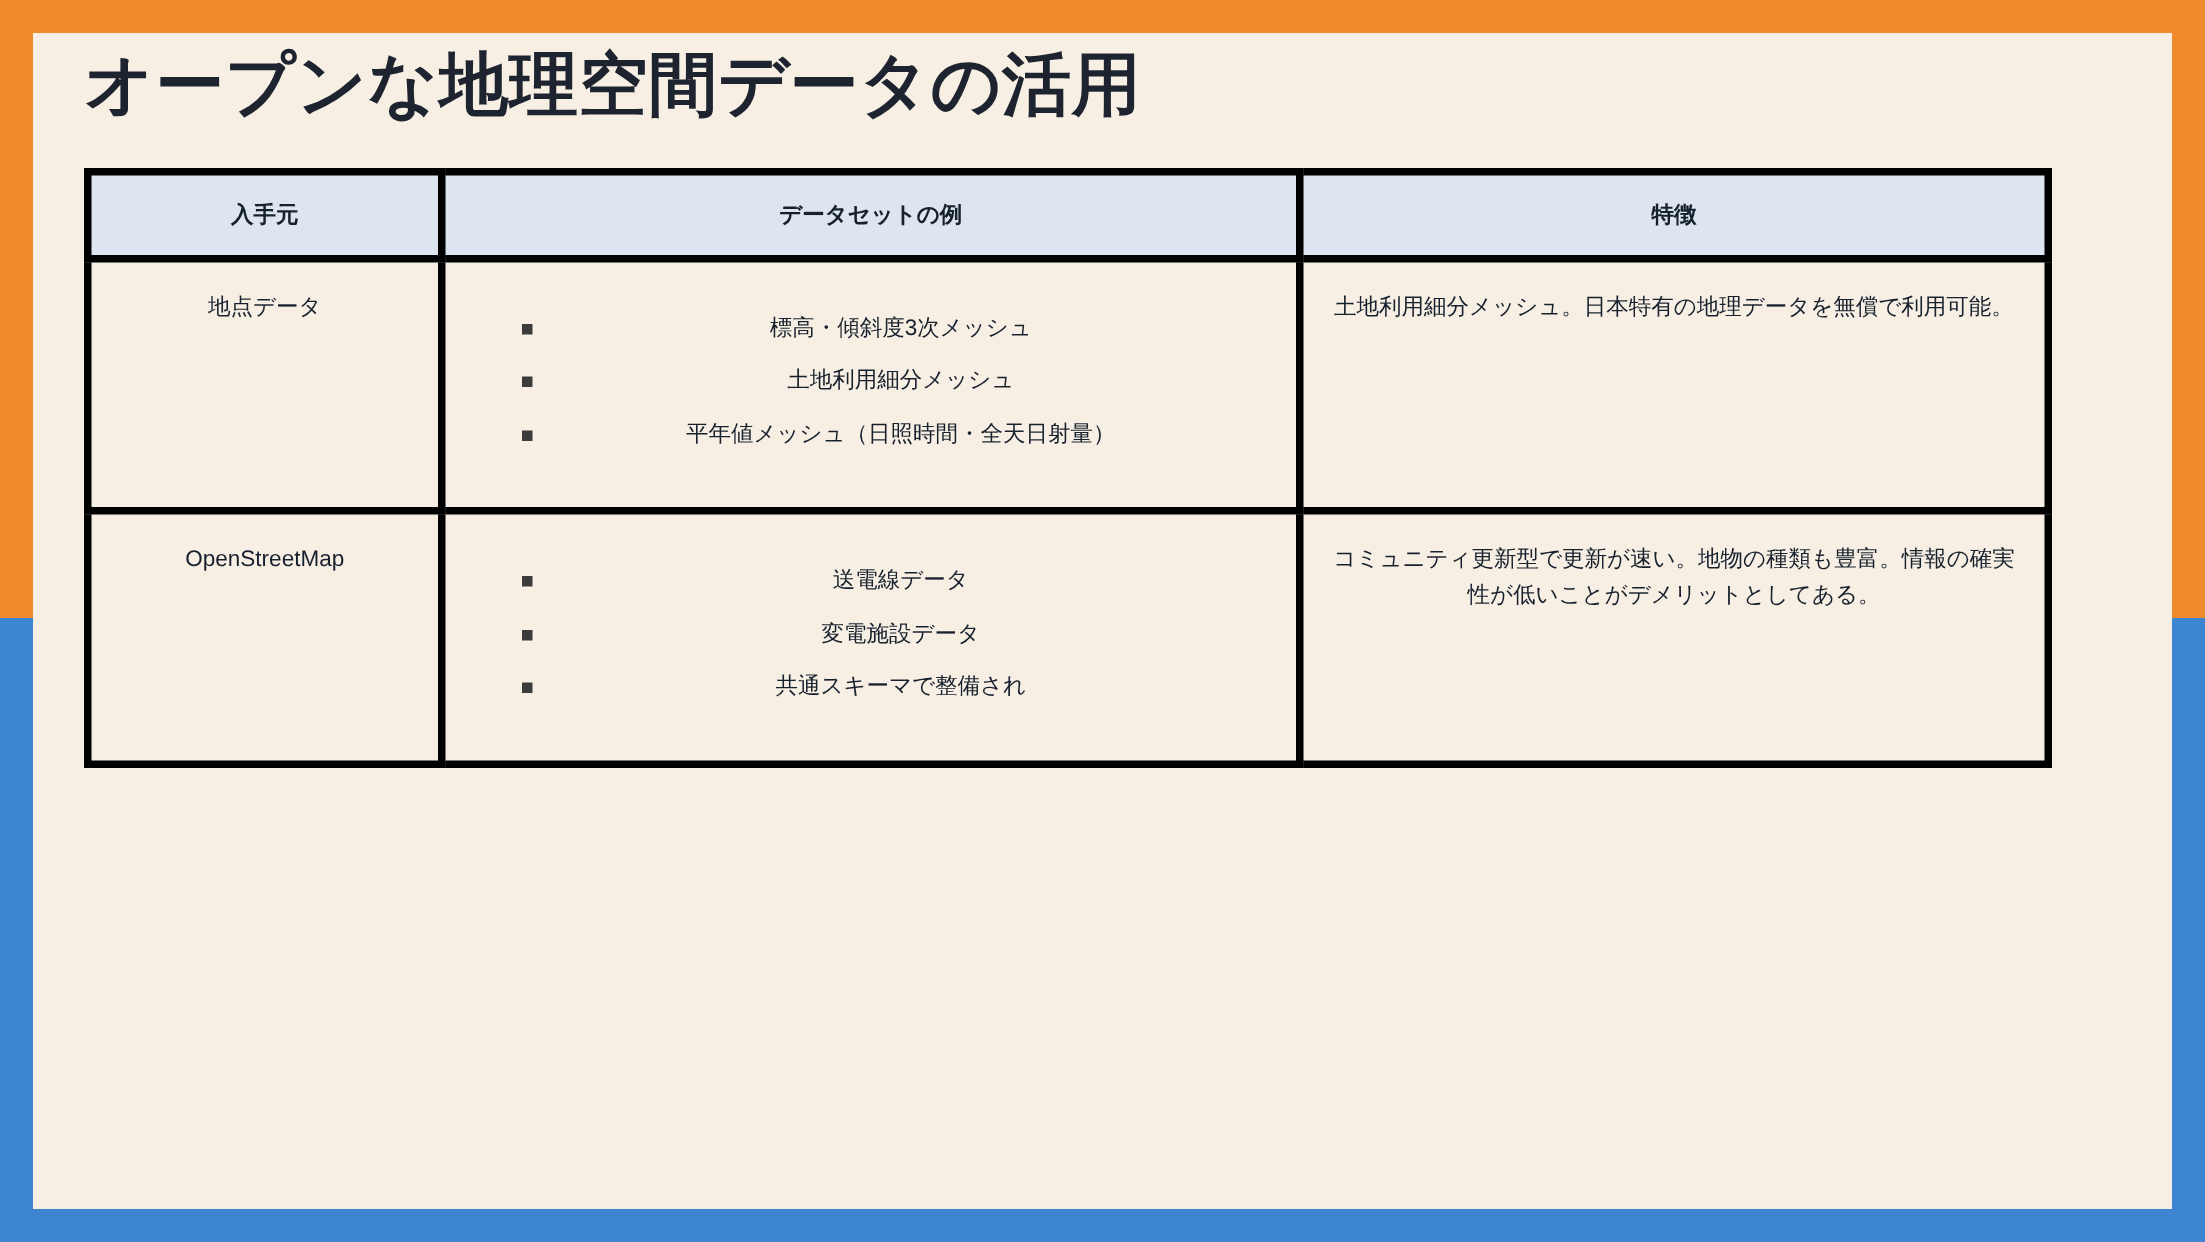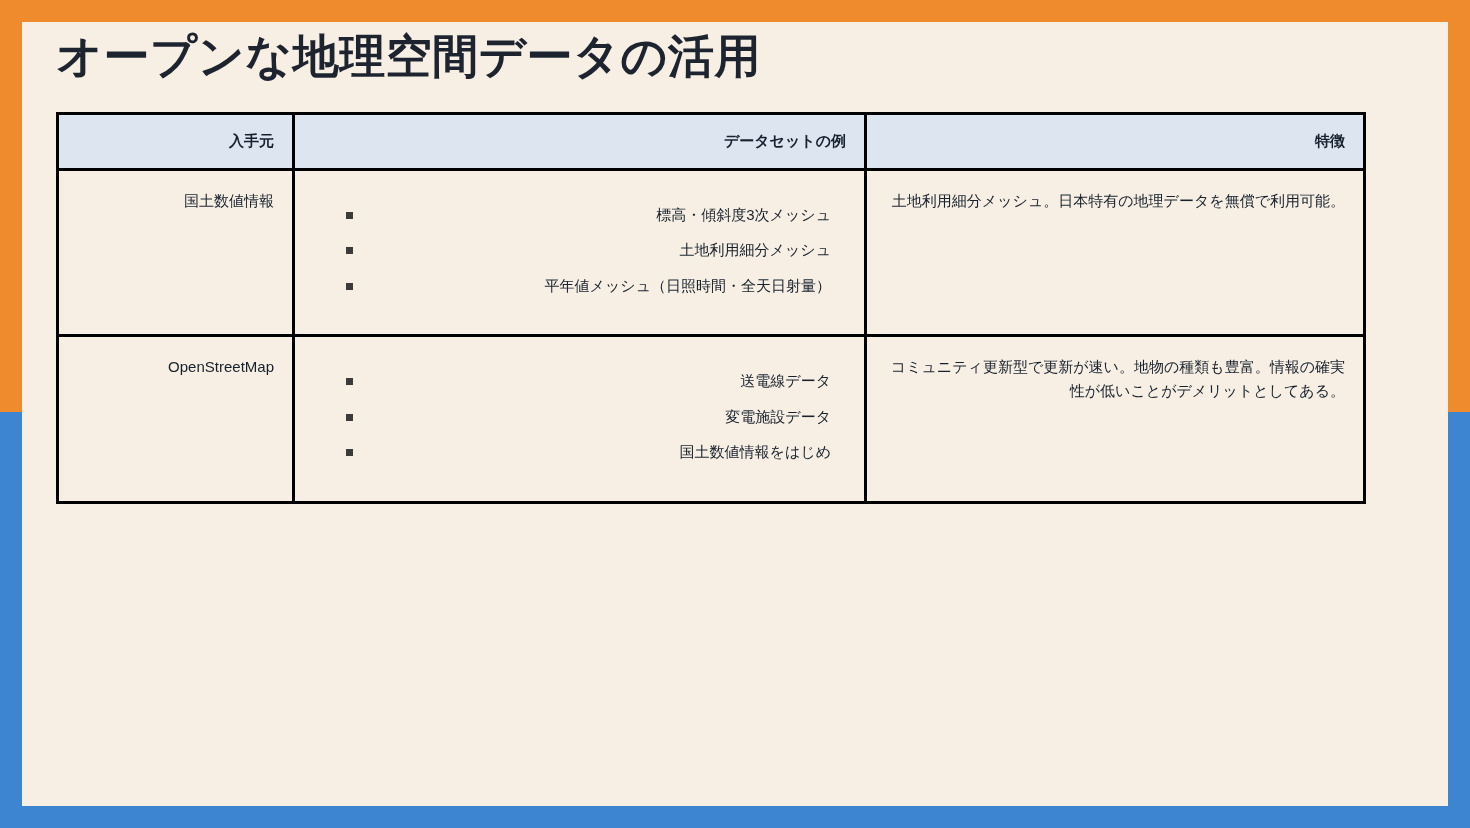--- a/index.html
+++ b/index.html
@@ -71,23 +71,23 @@
   }
 
   table.data-table {
     border-collapse: collapse;
     width: 1307px;
     table-layout: fixed;
     background: transparent;
   }
   table.data-table th,
   table.data-table td {
-    border: 3px solid #000000;
+    border: 5px solid #000000;
     vertical-align: top;
-    text-align: right;
+    text-align: center;
   }
   table.data-table thead th {
     background: #dce5f0;
     font-size: 15px;
     font-weight: 700;
     color: #17212e;
     padding: 17px 18px;
   }
   table.data-table tbody td {
     font-size: 15px;
@@ -148,39 +148,39 @@
       </colgroup>
       <thead>
         <tr>
           <th>入手元</th>
           <th>データセットの例</th>
           <th>特徴</th>
         </tr>
       </thead>
       <tbody>
         <tr>
-          <td class="source-cell">国土数値情報</td>
+          <td class="source-cell">地点データ</td>
           <td>
             <ul class="items">
               <li>標高・傾斜度3次メッシュ</li>
               <li>土地利用細分メッシュ</li>
               <li>平年値メッシュ（日照時間・全天日射量）</li>
             </ul>
           </td>
           <td>
             <div class="feature-text">土地利用細分メッシュ。日本特有の地理データを無償で利用可能。</div>
           </td>
         </tr>
         <tr>
           <td class="source-cell">OpenStreetMap</td>
           <td>
             <ul class="items">
               <li>送電線データ</li>
               <li>変電施設データ</li>
-              <li>国土数値情報をはじめ</li>
+              <li>共通スキーマで整備され</li>
             </ul>
           </td>
           <td>
             <div class="feature-text">コミュニティ更新型で更新が速い。地物の種類も豊富。情報の確実性が低いことがデメリットとしてある。</div>
           </td>
         </tr>
       </tbody>
     </table>
   </div>
 </div>

